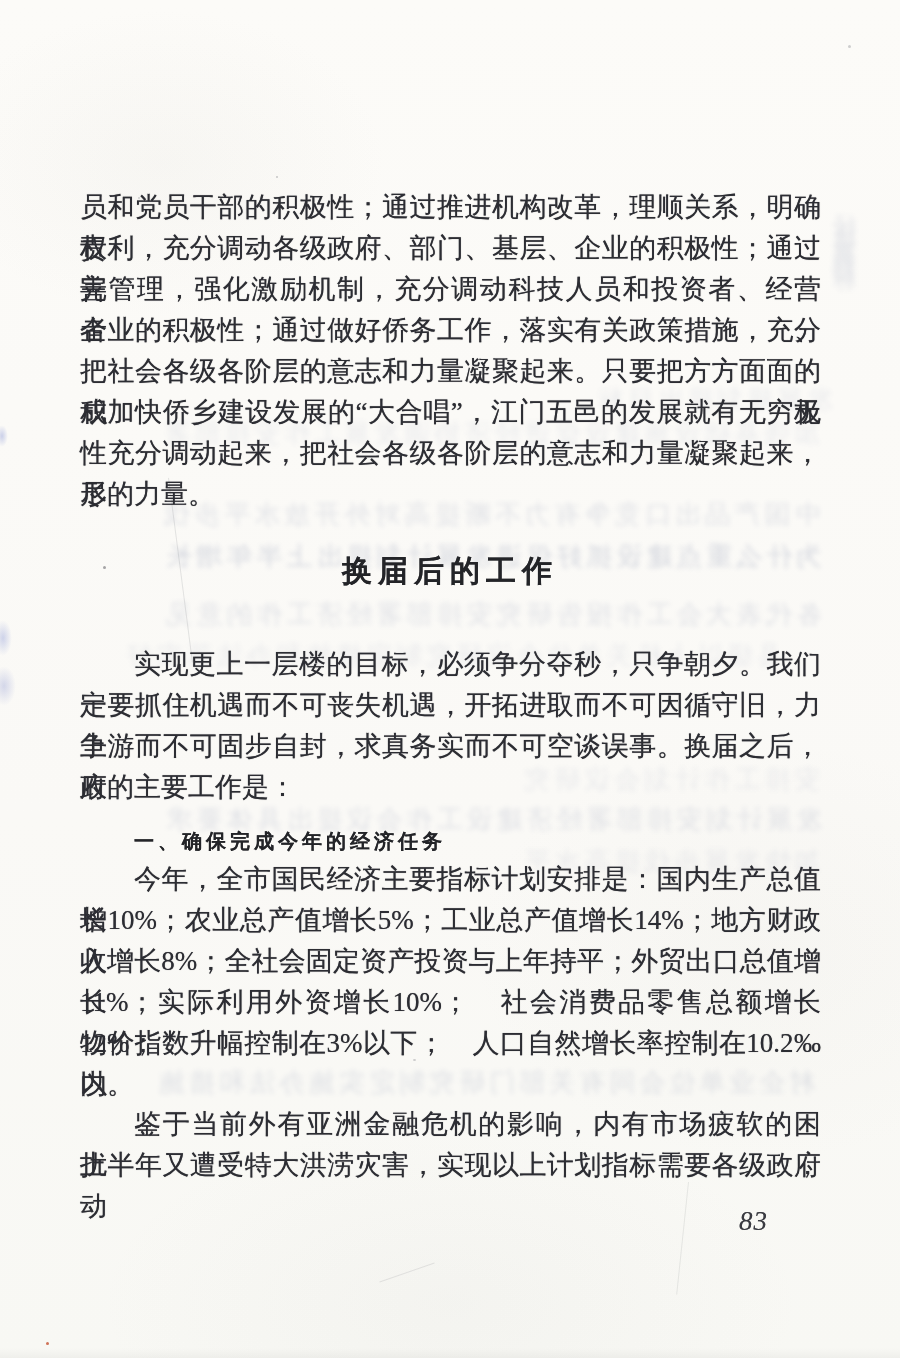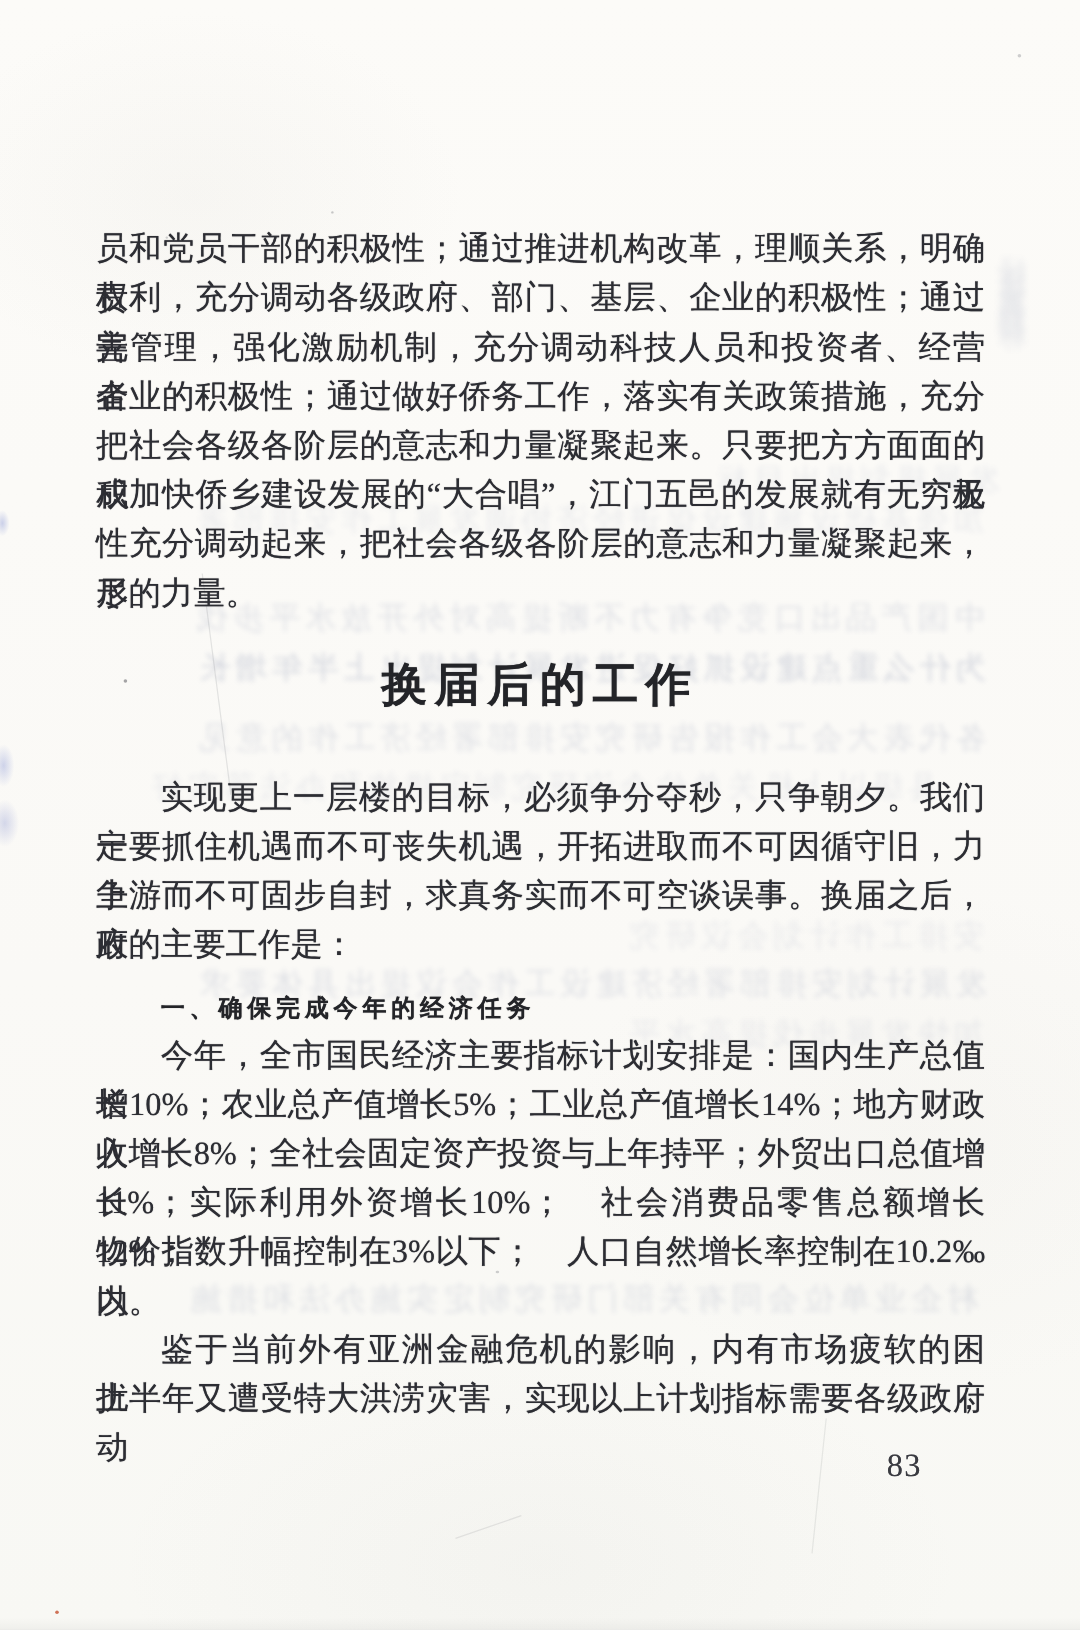--- a/index.html
+++ b/index.html
@@ -21,32 +21,32 @@
   }
   .j{text-align:justify;text-align-last:justify;white-space:normal;}
   .ind{text-indent:54px;}
   .p1{top:187px;}
   .p2{top:644px;}
   .p3{top:859px;}
   .p4{top:1104px;}
   .chapter{
     position:absolute;left:0;top:550px;width:900px;height:42px;line-height:42px;
     text-align:center;font-family:"Liberation Sans", sans-serif;font-weight:700;
-    font-size:38px;letter-spacing:6px;color:#232428;margin:0;
+    font-size:30px;letter-spacing:6px;color:#232428;margin:0;
     text-shadow:0 0 0.6px rgba(35,36,40,.8);
   }
   .section{
     position:absolute;left:80px;top:820px;width:741px;height:42px;line-height:42px;
     padding-left:54px;font-family:"Liberation Sans", sans-serif;font-weight:700;
     font-size:20px;letter-spacing:4px;color:#232428;margin:0;box-sizing:border-box;
     text-shadow:0 0 0.6px rgba(35,36,40,.8);
   }
   .pagenum{
     position:absolute;left:739px;top:1206px;font-size:27px;color:#3a3b41;
-    letter-spacing:1px;text-shadow:0 0 0.5px rgba(50,50,56,.6);
+    letter-spacing:1px;text-shadow:0 0 0.5px rgba(50,50,56,.6);font-style:italic;
   }
   
   .bleed{
     position:absolute;height:34px;line-height:34px;font-size:26px;letter-spacing:4px;
     color:#5c6a94;transform:scaleX(-1);filter:blur(2.4px);opacity:.18;
     white-space:nowrap;overflow:hidden;pointer-events:none;
   }
   .o1{opacity:.10}.o2{opacity:.16}.o3{opacity:.24}
   .bleed-v{
     position:absolute;writing-mode:vertical-rl;width:30px;height:330px;

